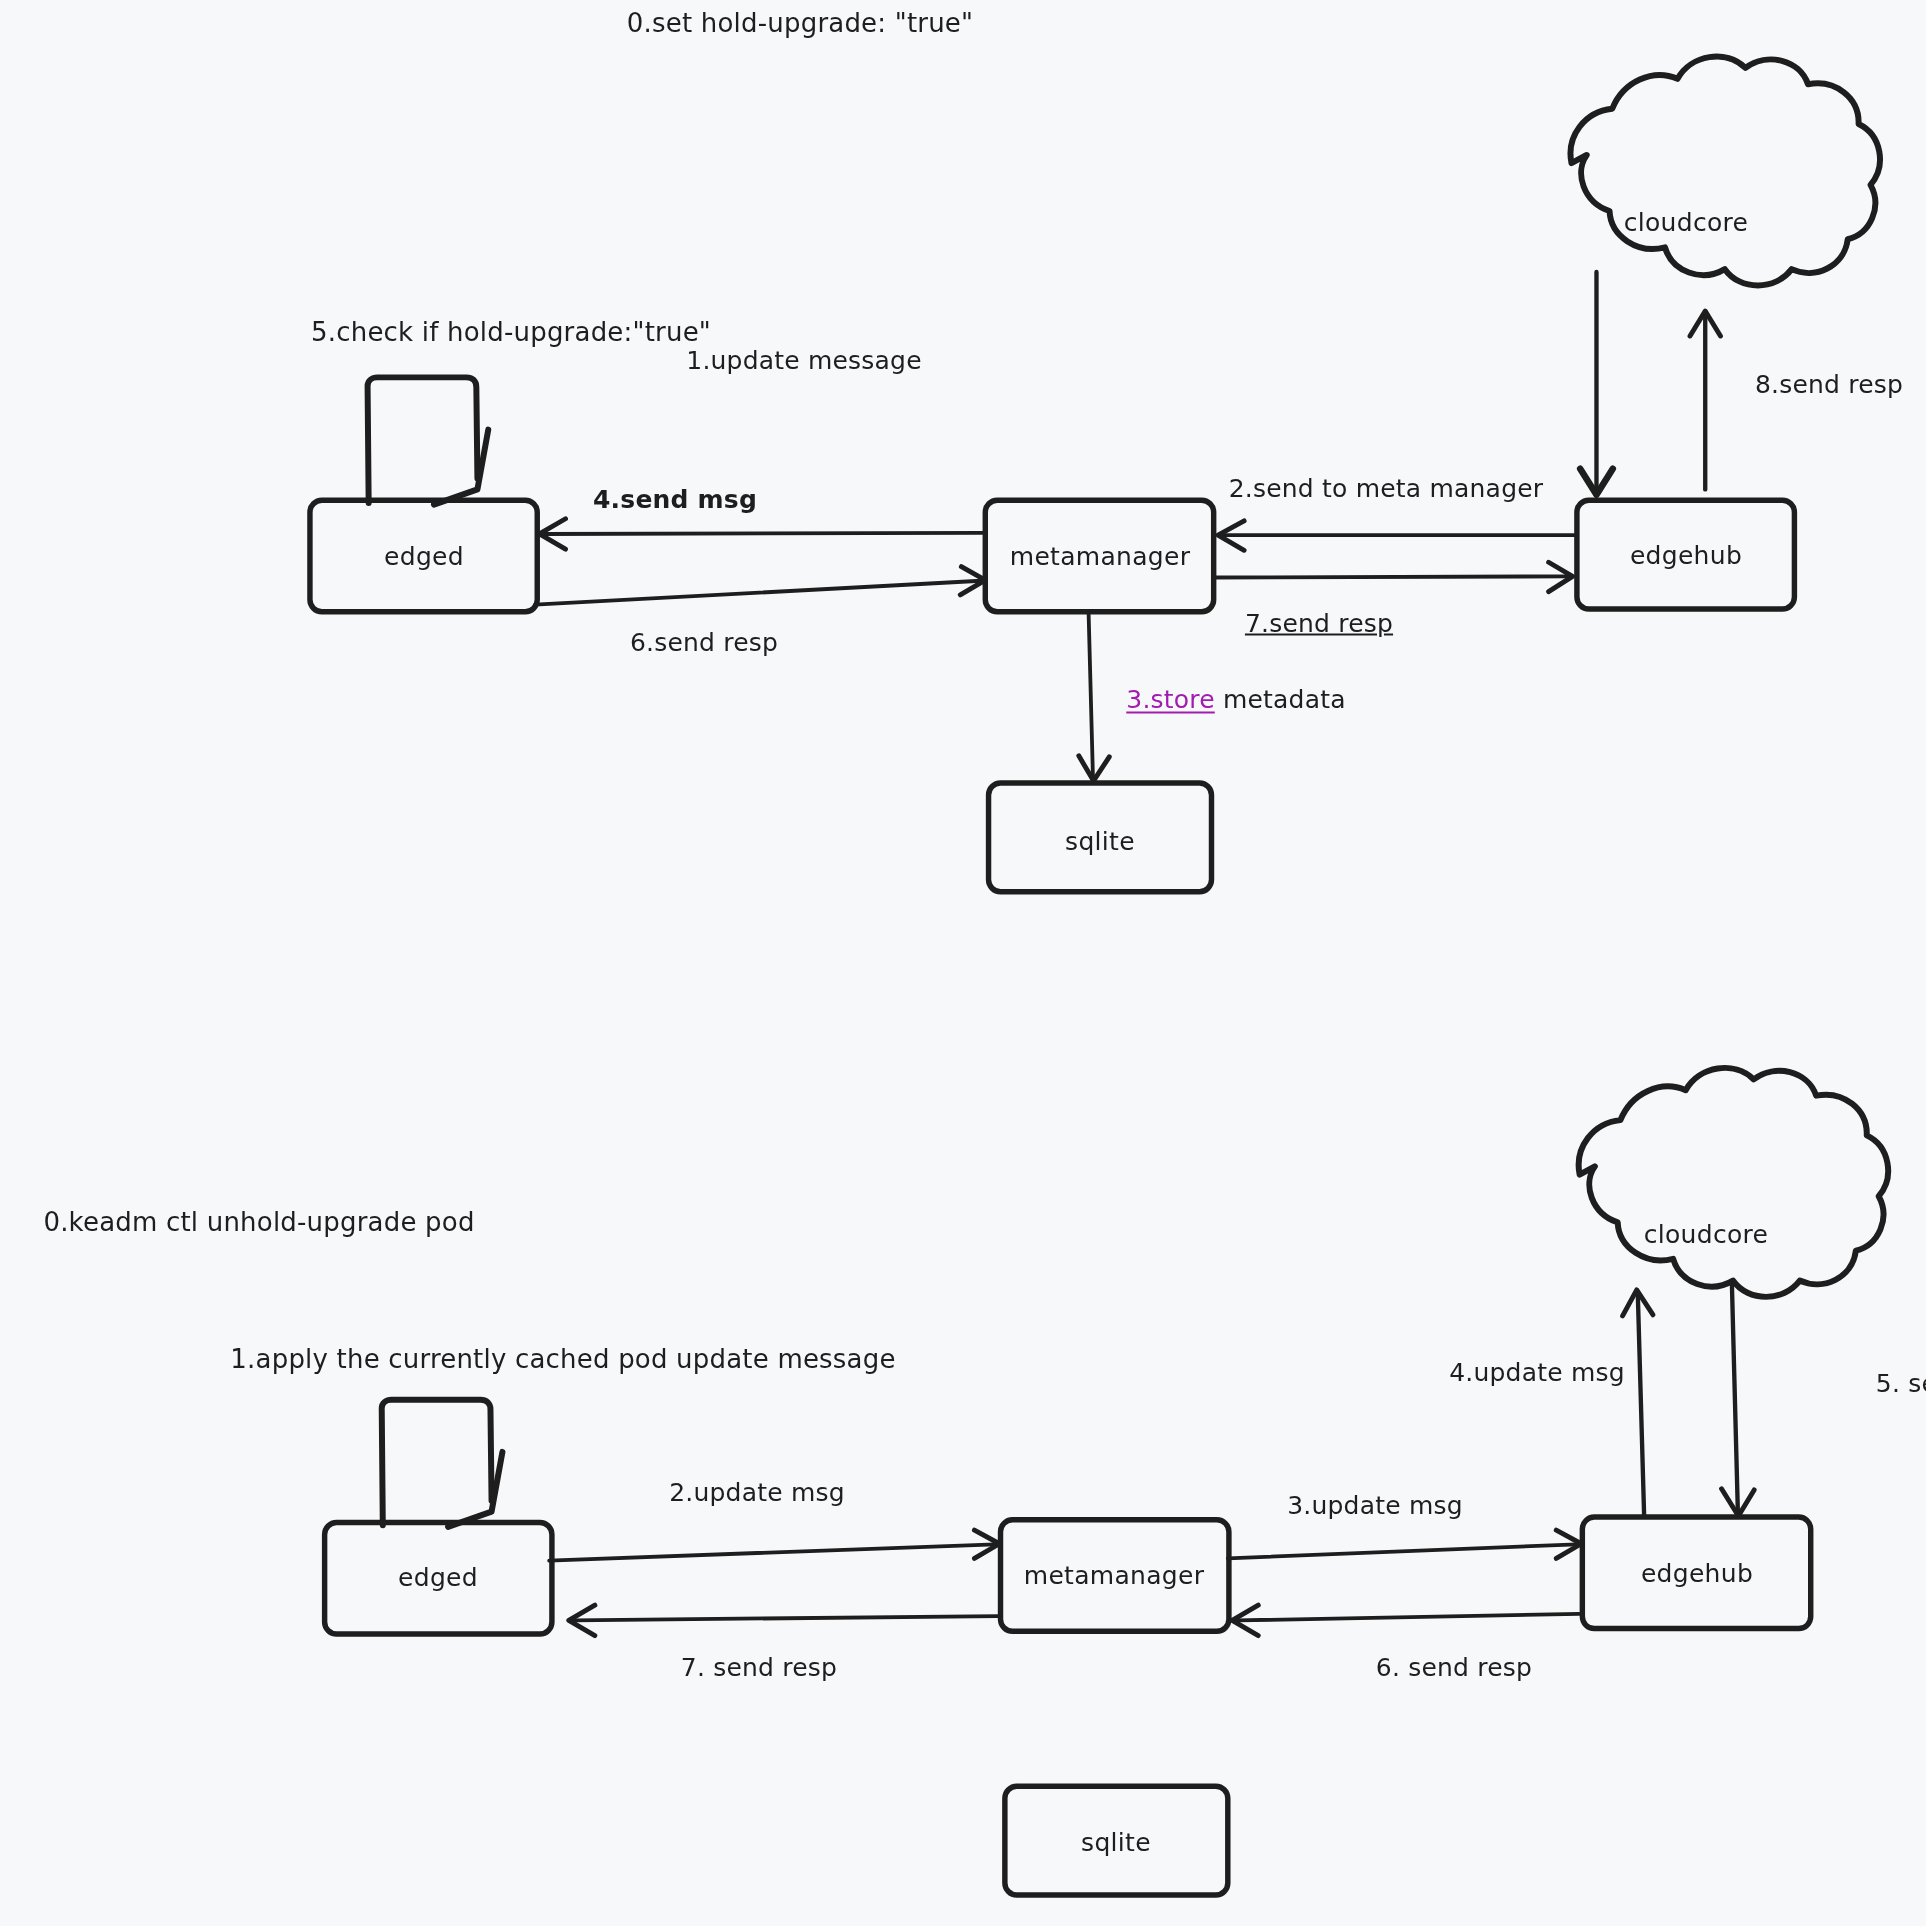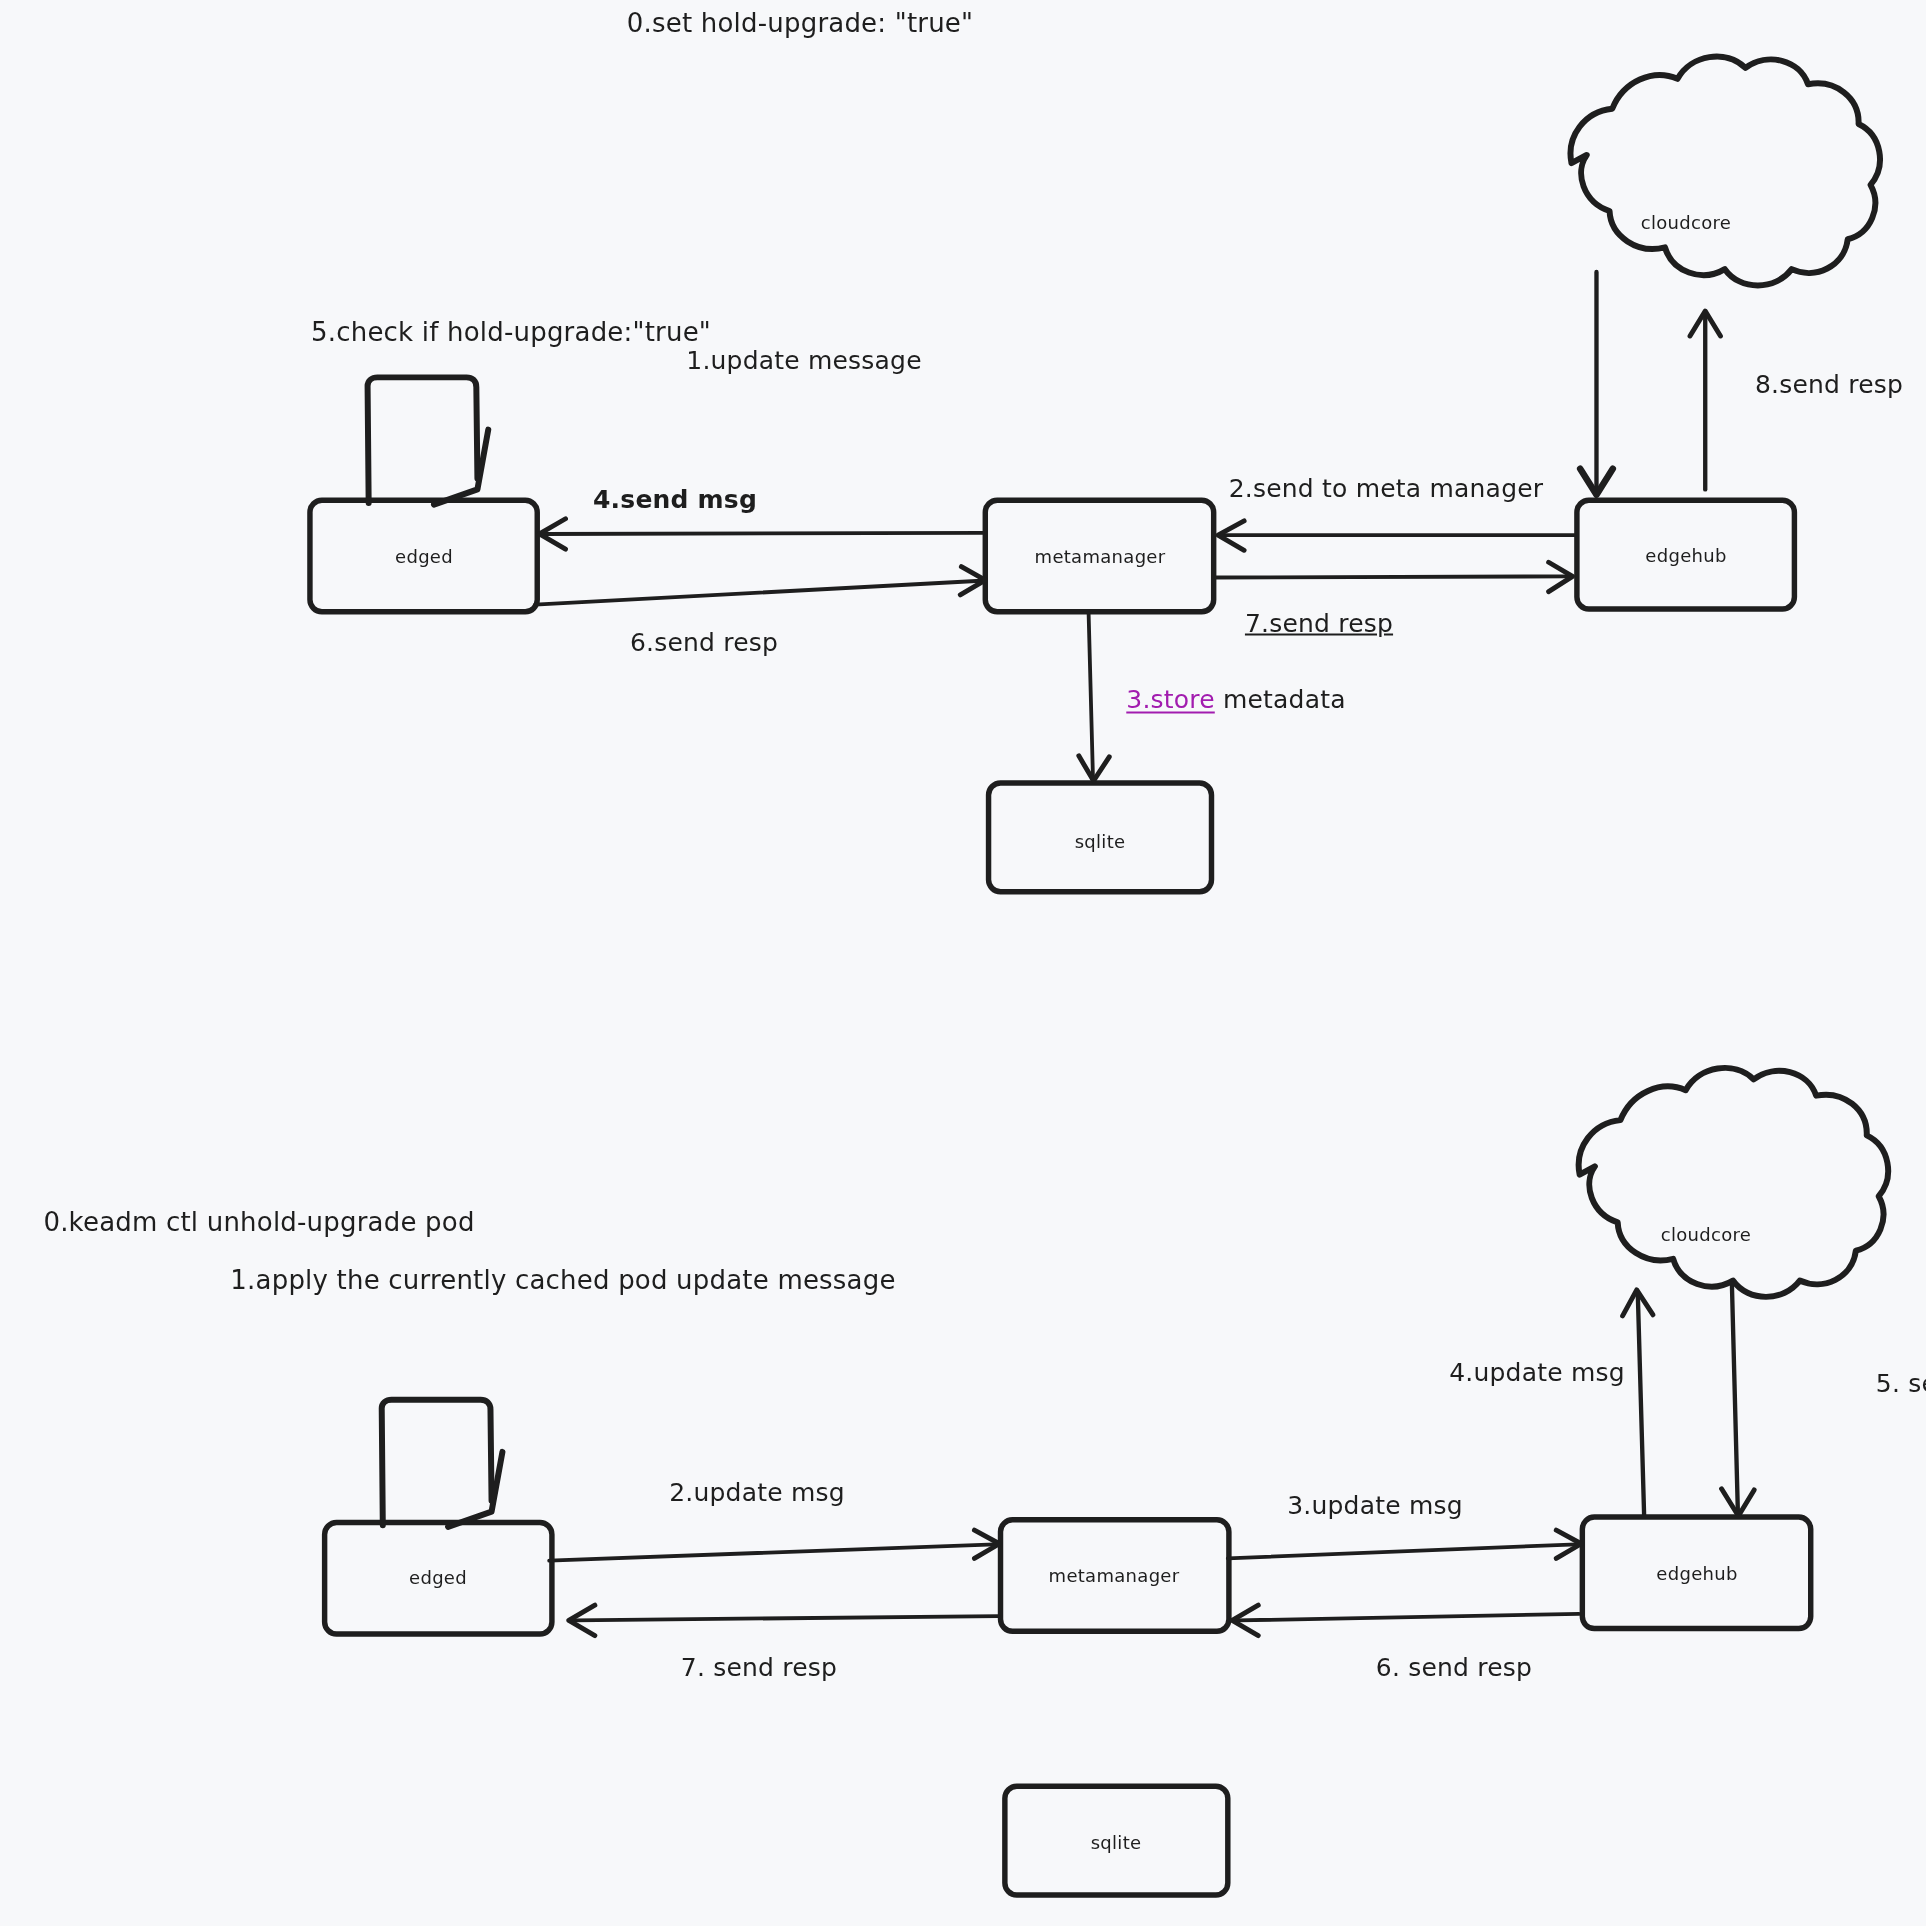--- a/index.html
+++ b/index.html
@@ -18,21 +18,21 @@
   #svg-layer {
     position: absolute;
     left: 0; top: 0;
     width: 1926px;
     height: 1926px;
   }
   .node-label {
     position: absolute;
     transform: translate(-50%, -50%);
     font-family: "DejaVu Sans", sans-serif;
-    font-size: 18px;
+    font-size: 25px;
     color: #1e1e1e;
     white-space: nowrap;
     letter-spacing: 0.3px;
   }
   .edge-label {
     position: absolute;
     transform: translate(-50%, -50%);
     font-family: "DejaVu Sans", sans-serif;
     font-size: 25px;
     color: #1e1e1e;
@@ -246,21 +246,21 @@
   <div class="edge-label" style="left:1319px; top:623px;text-decoration:underline;">7.send resp</div>
 
   <div class="edge-label" style="left:1236px; top:699px;">
     <span class="link-part">3.store</span><span class="plain-part"> metadata</span>
   </div>
 
   <div class="note-label" style="left:259px; top:1222px;">0.keadm ctl unhold-upgrade pod</div>
 
   <div class="node-label" style="left:1706px; top:1234px;">cloudcore</div>
 
-  <div class="note-label" style="left:563px; top:1280px;">1.apply the currently cached pod update message</div>
+  <div class="note-label" style="left:563px; top:1359px;">1.apply the currently cached pod update message</div>
 
   <div class="edge-label" style="left:1537px; top:1372px;">4.update msg</div>
 
   <div class="edge-label" style="left:1934px; top:1383px;margin-left:20px;">5. send resp</div>
 
   <div class="edge-label" style="left:757px; top:1492px;">2.update msg</div>
 
   <div class="edge-label" style="left:1375px; top:1505px;">3.update msg</div>
 
   <div class="node-label" style="left:438px; top:1577px;">edged</div>

